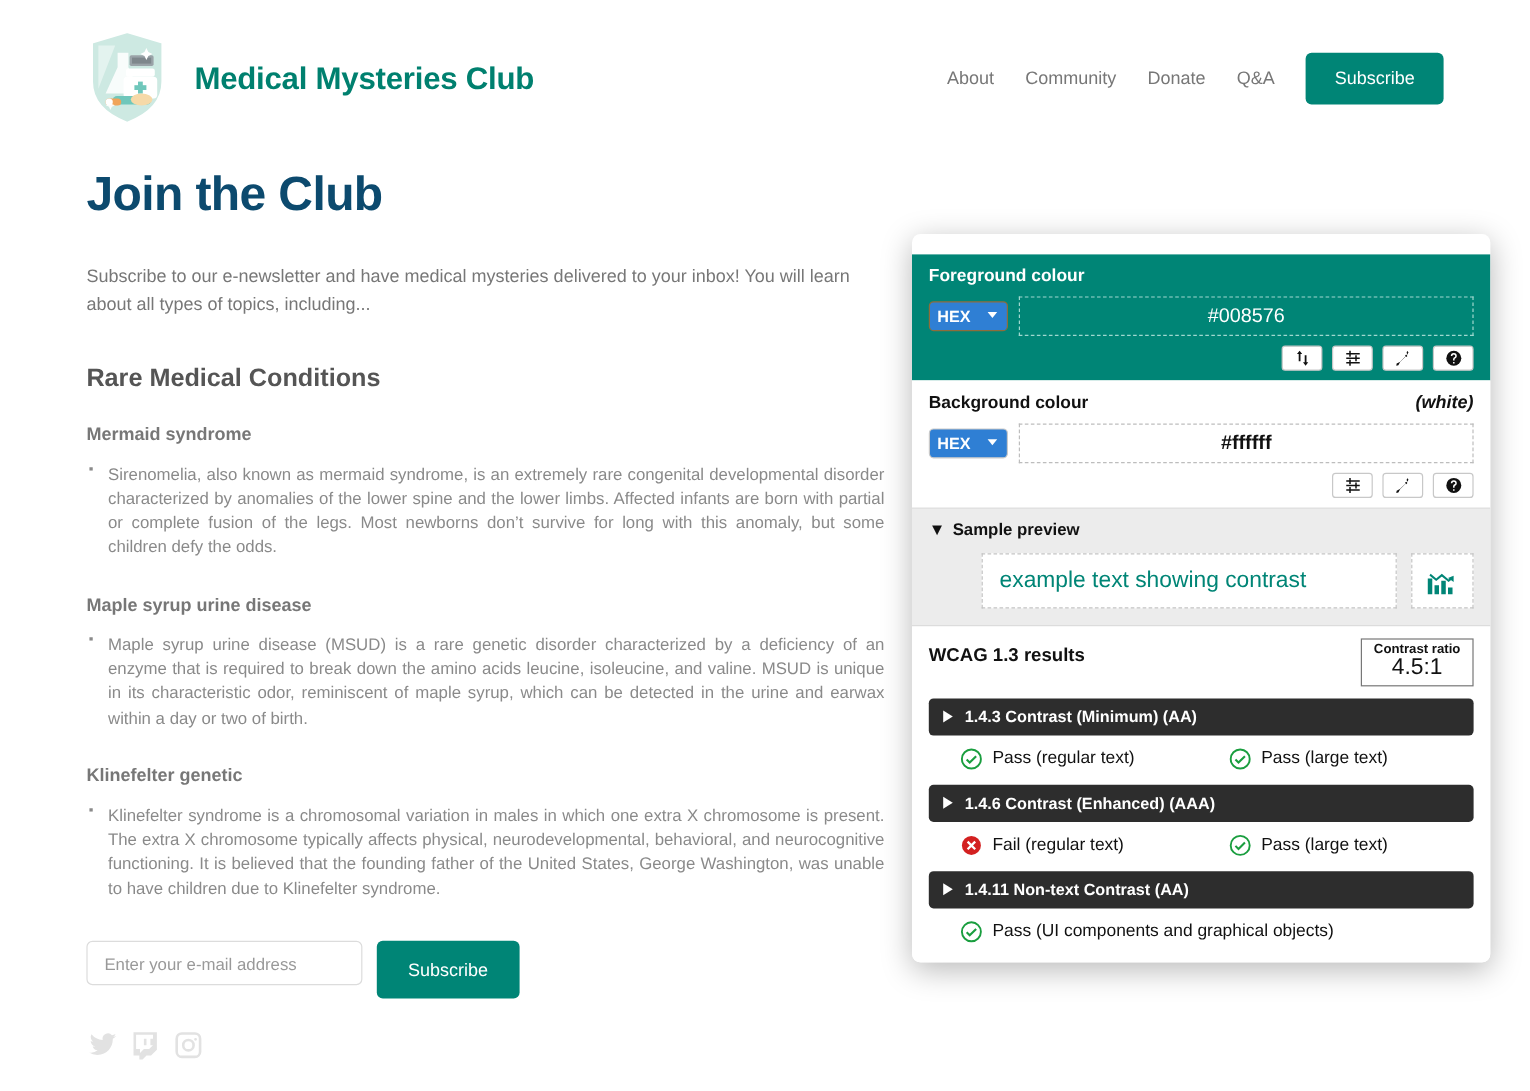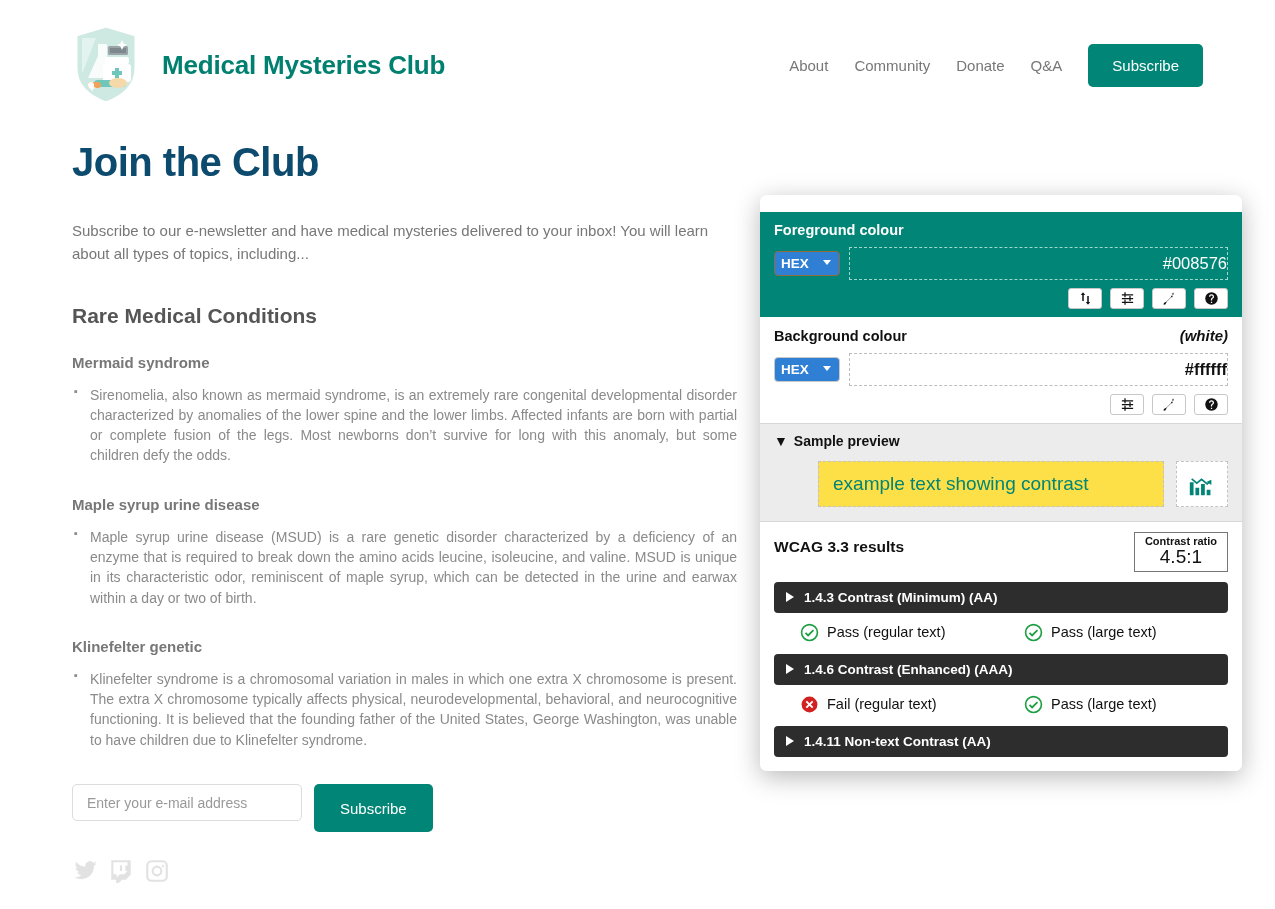--- a/index.html
+++ b/index.html
@@ -84,21 +84,21 @@
     width:66px; position:relative;
   }
   .sel-wrap { position:relative; display:inline-block; }
   .sel-wrap::after {
     content:""; position:absolute; right:9px; top:9px;
     border-left:4px solid transparent; border-right:4px solid transparent;
     border-top:5px solid #ffffff; pointer-events:none;
   }
   .hexfield {
     flex:1; border:1px dashed #9fd8cf; background:transparent;
-    color:#ffffff; text-align:right; font-size:16.5px; padding:6px 0;
+    color:#ffffff; text-align:center; font-size:16.5px; padding:6px 0;
     font-family:"Liberation Sans", sans-serif; outline:none;
   }
   .toolrow { display:flex; justify-content:flex-end; gap:8px; margin-top:8px; }
   .toolbtn {
     width:34px; height:21px; background:#ffffff; border:1px solid #c8c8c8;
     border-radius:3px; display:flex; align-items:center; justify-content:center;
     cursor:pointer; padding:0;
   }
   .toolbtn svg { width:15px; height:15px; fill:#111111; }
 
@@ -106,21 +106,21 @@
   .bg-head { display:flex; align-items:baseline; }
   .bg-head .panel-label { color:#111111; flex:1; }
   .white-note { font-size:15px; font-style:italic; color:#111111; font-weight:bold; }
   .hexfield.dark { color:#111111; border:1px dashed #bdbdbd; font-weight:bold; }
   .hex-select.dark { border:1px solid #c9c9c9; }
 
   .preview-panel { background:#ececec; padding:9px 14px 14px 14px; border-bottom:1px solid #d7d7d7; }
   .disclose { font-size:14px; font-weight:bold; color:#111111; display:flex; align-items:center; gap:6px; cursor:pointer; }
   .preview-row { display:flex; gap:12px; margin-top:12px; padding-left:44px; }
   .preview-text {
-    flex:1; background:#fde047; border:1px dashed #c4c4c4;
+    flex:1; background:#ffffff; border:1px dashed #c4c4c4;
     color:#008576; font-size:19px; padding:11px 14px;
   }
   .preview-icon {
     width:52px; background:#ffffff; border:1px dashed #c4c4c4;
     display:flex; align-items:center; justify-content:center;
   }
 
   .results-panel { background:#ffffff; padding:10px 14px 14px 14px; }
   .results-head { display:flex; align-items:flex-start; }
   .results-head .rtitle { font-size:15.5px; font-weight:bold; color:#111111; flex:1; padding-top:6px; }
@@ -313,21 +313,21 @@
           <path d="M4 10 L11 16 L16 12 L22 17 L26 14 L26 10 L28 10 L28 18 L20 18 L20 16 L23 16 L22 15 L16 19 L11 15 L5 12 Z" opacity="0"></path>
           <path d="M5 10.5 L10.5 15 L15.5 11 L21.5 16 L25 13.2" stroke="#008576" stroke-width="1.8" fill="none"></path>
           <path d="M26 17 L26 11.5 L21 13.5 Z" fill="#008576"></path>
         </svg>
       </div>
     </div>
   </div>
 
   <div class="results-panel">
     <div class="results-head">
-      <div class="rtitle">WCAG 3.3 results</div>
+      <div class="rtitle">WCAG 1.3 results</div>
       <div class="ratio-box">
         <div class="ratio-label">Contrast ratio</div>
         <div class="ratio-value">4.5:1</div>
       </div>
     </div>
 
     <div class="crit-bar">
       <span class="tri"></span>
       <span>1.4.3 Contrast (Minimum) (AA)</span>
     </div>
@@ -374,14 +374,25 @@
             </svg>
         </span>
         <span>Pass (large text)</span>
       </div>
     </div>
 
     <div class="crit-bar">
       <span class="tri"></span>
       <span>1.4.11 Non-text Contrast (AA)</span>
     </div>
+    <div class="res-row">
+      <div class="res-item">
+        <span class="ic">
+          <svg viewBox="0 0 24 24">
+              <circle cx="12" cy="12" r="10" fill="#fff" stroke="#1a9e3f" stroke-width="2"></circle>
+              <path d="M7 12.5l3.2 3.2L17 9" stroke="#1a9e3f" stroke-width="2.2" fill="none"></path>
+            </svg>
+        </span>
+        <span>Pass (UI components and graphical objects)</span>
+      </div>
+    </div>
   </div>
 </div>
 
 </body></html>

